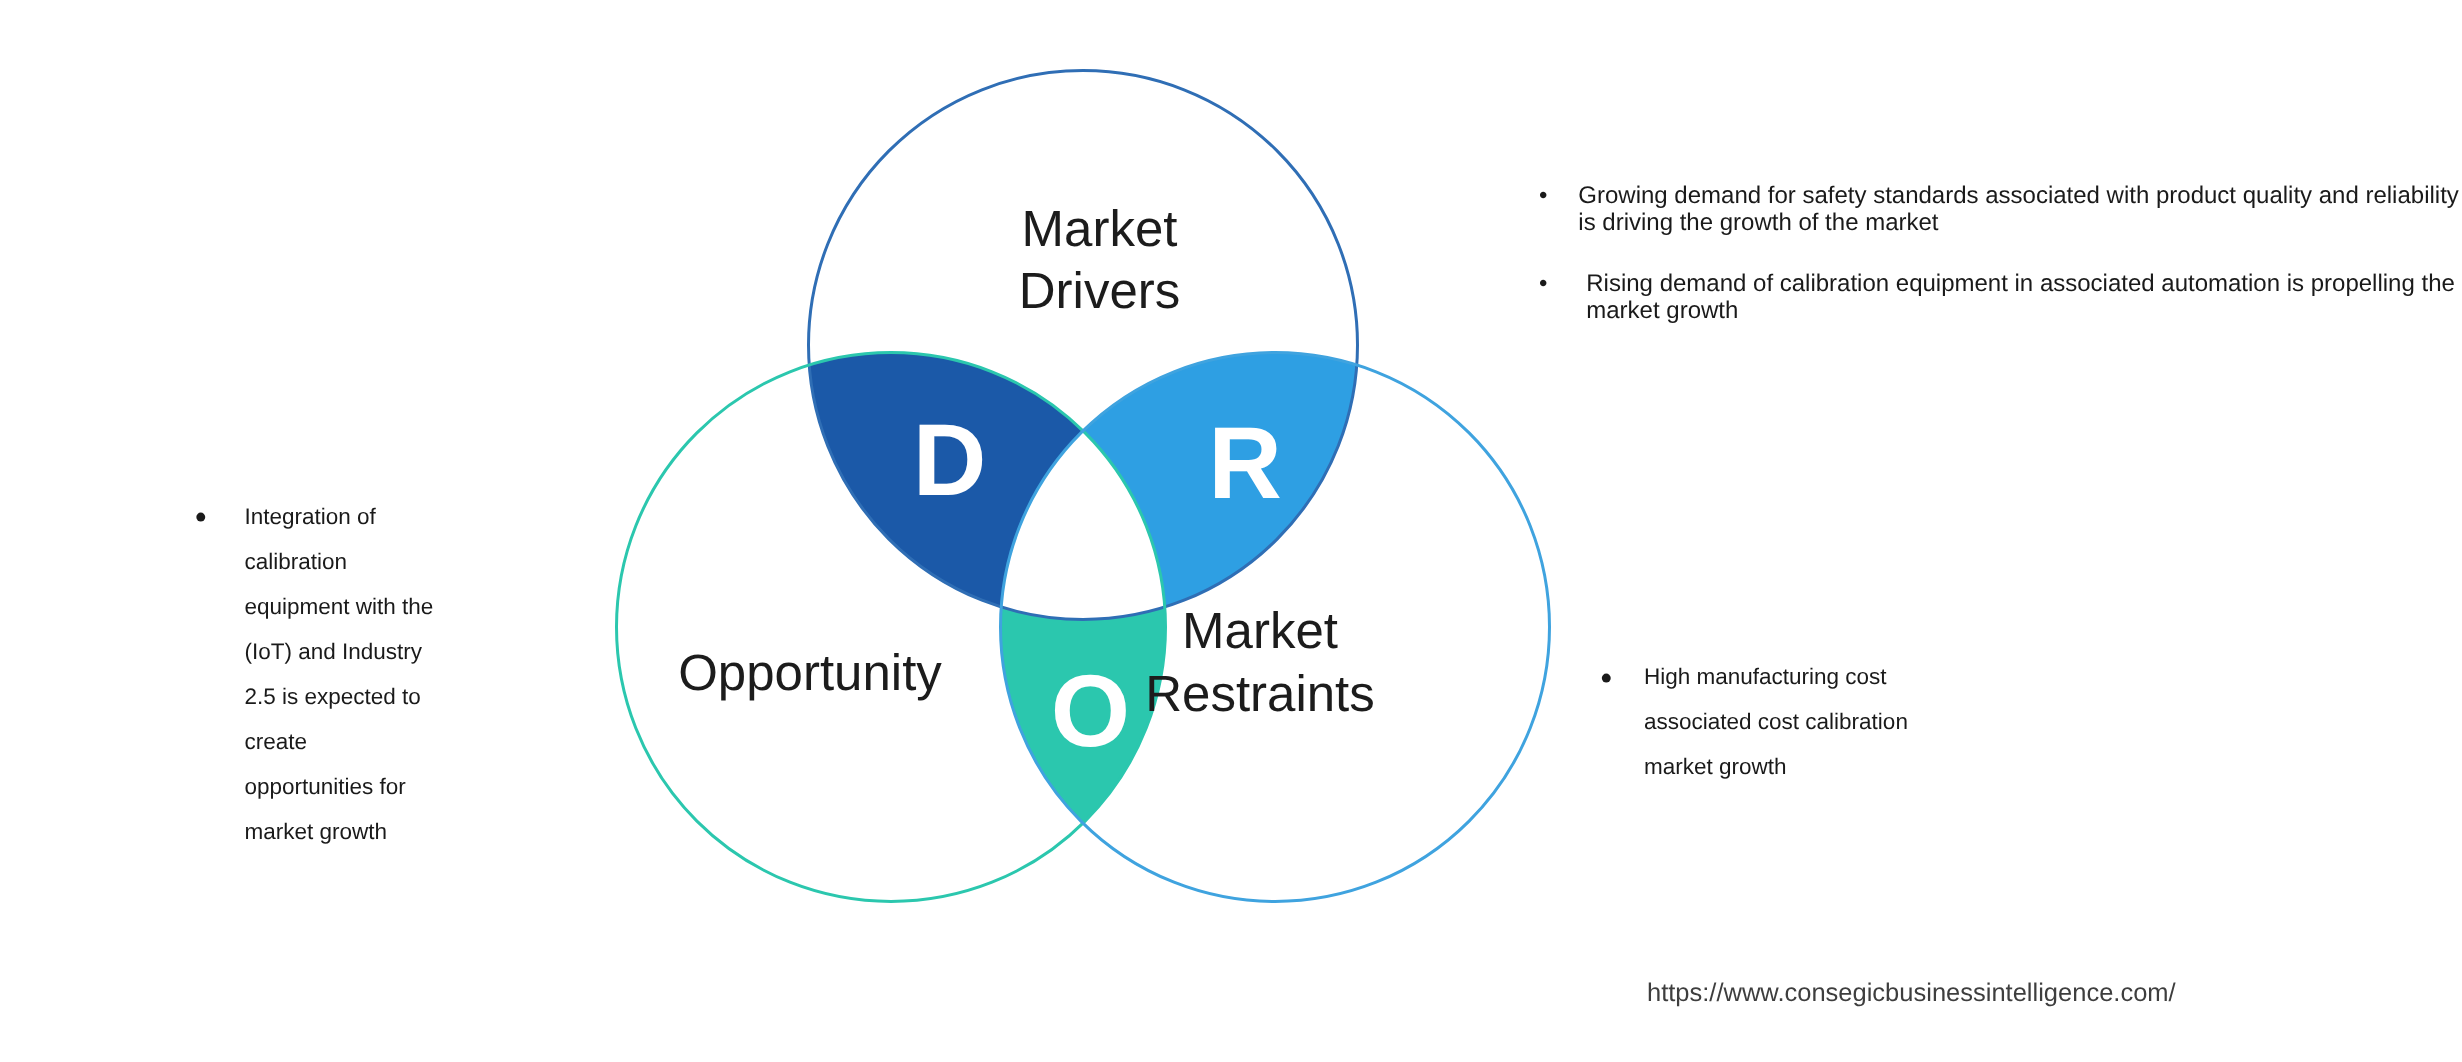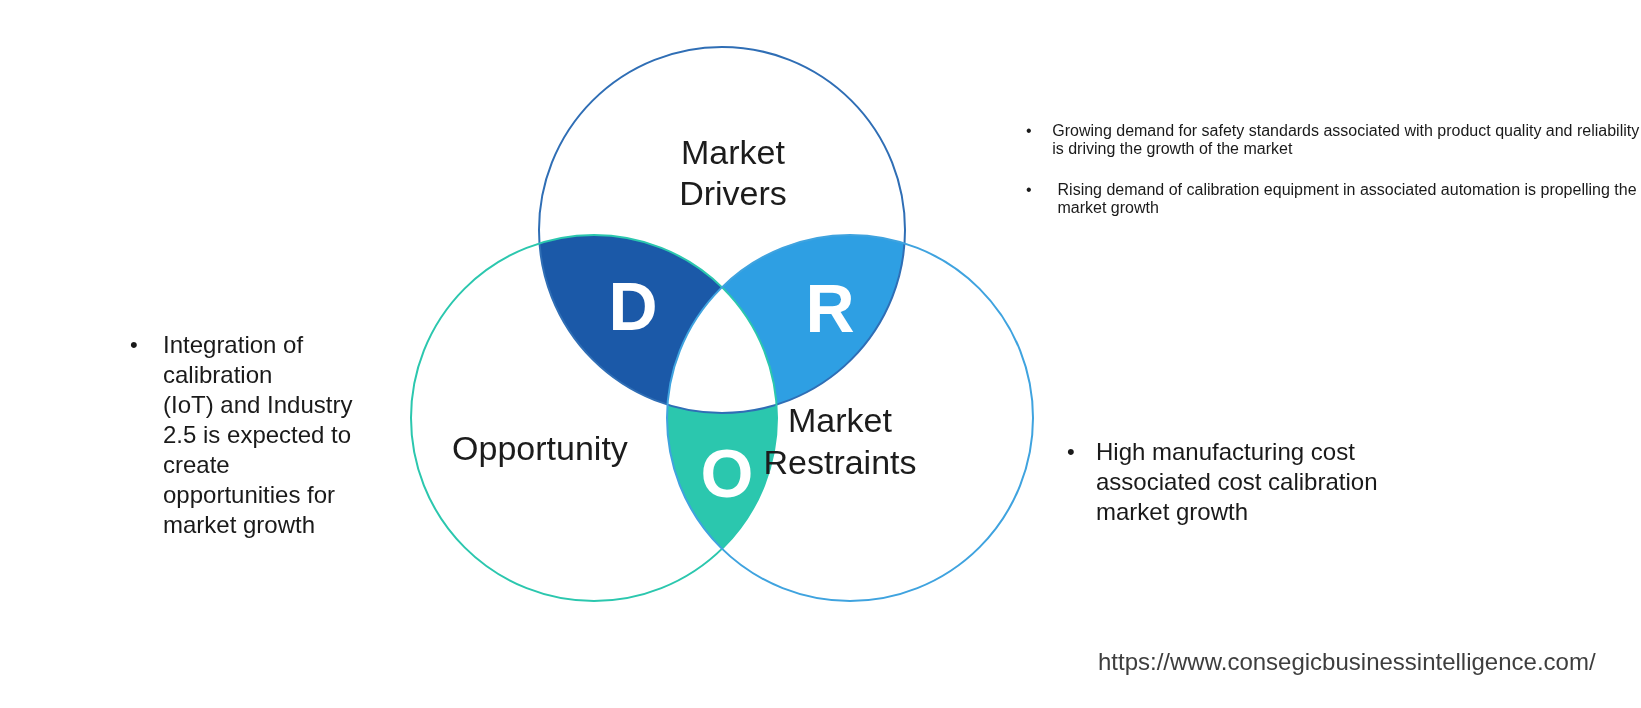--- a/index.html
+++ b/index.html
@@ -10,32 +10,32 @@
     background: #ffffff;
     overflow: hidden;
     font-family: "Liberation Sans", sans-serif;
     color: #1a1a1a;
   }
   #venn-svg { position: absolute; left: 0; top: 0; }
   .venn-label { font-family: "Liberation Sans", sans-serif; font-size: 34px; fill: #1c1c1c; }
   .venn-letter { font-family: "Liberation Sans", sans-serif; font-size: 68px; font-weight: 700; fill: #ffffff; }
   .note { position: absolute; display: flex; align-items: flex-start; }
   .note .dot { font-size: 22px; line-height: 30px; flex: 0 0 auto; }
-  .note .note-lines span { display: block; white-space: nowrap; font-size: 24px; line-height: 30px; }
+  .note .note-lines span { display: block; white-space: nowrap; font-size: 15px; line-height: 30px; }
   #note-opportunity { left: 130px; top: 330px; }
   #note-opportunity .dot { width: 33px; }
   #notes-drivers { position: absolute; left: 1026px; top: 122px; }
   #notes-drivers .note-item { display: flex; align-items: flex-start; }
   #notes-drivers .note-item + .note-item { margin-top: 23px; }
   #notes-drivers .dot { width: 37px; }
   #note-restraints { left: 1067px; top: 437px; }
   #note-restraints .dot { width: 29px; }
   #footer-url {
     position: absolute; left: 1098px; top: 648px;
-    font-size: 24px; line-height: 28px; color: #3e3e3e; white-space: nowrap;
+    font-size: 17px; line-height: 28px; color: #3e3e3e; white-space: nowrap;
   }
 </style>
 </head>
 <body>
 
 <div id="stage">
 
   <svg id="venn-svg" width="1641" height="708" viewBox="0 0 1641 708" xmlns="http://www.w3.org/2000/svg">
     <defs>
       <clipPath id="clipT">
@@ -83,20 +83,21 @@
     <text class="venn-letter" x="633" y="330" text-anchor="middle">D</text>
     <text class="venn-letter" x="830" y="332" text-anchor="middle">R</text>
     <text class="venn-letter" x="727" y="497" text-anchor="middle">O</text>
   </svg>
 
   <div class="note" id="note-opportunity">
     <span class="dot">•</span>
     <div class="note-lines">
       <span>Integration of</span>
       <span>calibration</span>
+      <span>equipment with the</span>
       <span>(IoT) and Industry</span>
       <span>2.5 is expected to</span>
       <span>create</span>
       <span>opportunities for</span>
       <span>market growth</span>
     </div>
   </div>
 
   <div id="notes-drivers">
     <div class="note-item">

